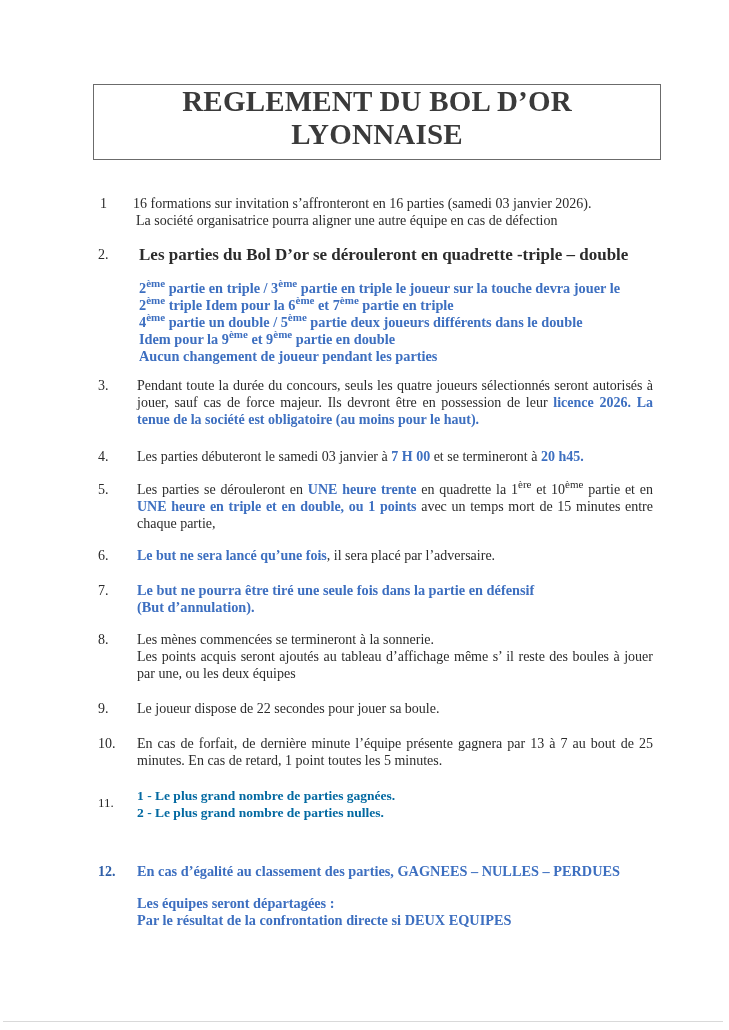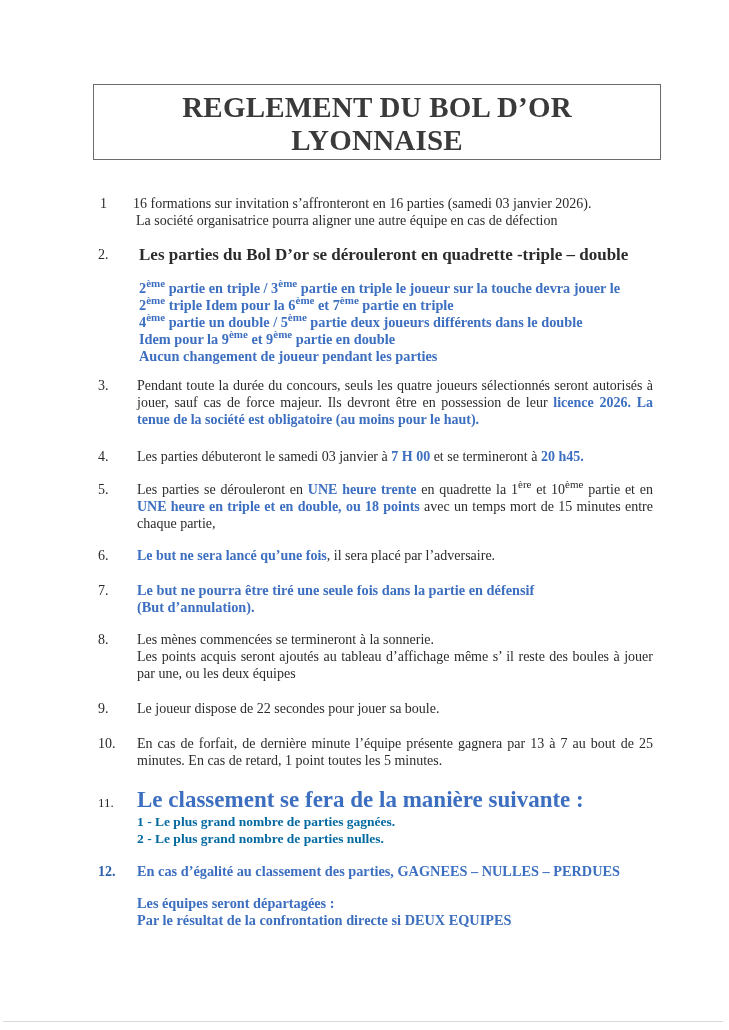--- a/index.html
+++ b/index.html
@@ -2,21 +2,21 @@
 <html><head>
   <meta charset="utf-8">
   <style>
     html, body { margin: 0; padding: 0; background: #ffffff; }
     body { width: 729px; height: 1030px; position: relative; overflow: hidden;
            font-family: "Liberation Serif", serif; color: #2b2b2b; }
     .page { position: absolute; left: 0; top: 0; width: 729px; height: 1030px; }
     .title-box { position: absolute; left: 93px; top: 84px; width: 568px; height: 76px;
                  border: 1px solid #6b6b6b; box-sizing: border-box; text-align: center; }
     .title-line { font-weight: bold; font-size: 29px; line-height: 33px; color: #3a3a3a; letter-spacing: 0.2px; }
-    .title-line.first { margin-top: 6px; }
+    .title-line.first { margin-top: 0; }
     .item { position: absolute; left: 0; width: 729px; }
     .num { position: absolute; left: 98px; font-size: 14px; line-height: 17px; color: #2b2b2b; }
     .num.b { font-weight: bold; color: #2f5fa8; }
     .body { position: absolute; left: 137px; width: 516px; font-size: 14px; line-height: 17px; color: #2b2b2b; }
     .justify { text-align: justify; text-align-last: left; }
     .blue { color: #3d6fc0; font-weight: bold; }
     .bold { font-weight: bold; }
     .blue-block { color: #3d6fc0; font-weight: bold; font-size: 14.3px; line-height: 17px; }
     .big { font-size: 23px; line-height: 26px; font-weight: bold; color: #3d6fc0; }
     .sub { font-size: 13.5px; font-weight: bold; color: #0369a1; line-height: 17px; }
@@ -62,21 +62,21 @@
     <div class="body justify"><span>Pendant toute la durée du concours, seuls les quatre joueurs sélectionnés seront autorisés à jouer, sauf cas de force majeur. Ils devront être en possession de leur </span><span class="blue">licence 2026. La tenue de la société est obligatoire (au moins pour le haut).</span></div>
   </div>
 
   <div class="item" style="top:448px;">
     <span class="num">4.</span>
     <div class="body"><span>Les parties débuteront le samedi 03 janvier à </span><span class="blue">7 H 00</span><span> et se termineront à </span><span class="blue">20 h45.</span></div>
   </div>
 
   <div class="item" style="top:481px;">
     <span class="num">5.</span>
-    <div class="body justify"><span>Les parties se dérouleront en </span><span class="blue">UNE heure trente</span><span> en quadrette la 1</span><sup>ère</sup><span> et 10</span><sup>ème</sup><span> partie et en </span><span class="blue">UNE heure en triple et en double, ou 18 points</span><span> avec un temps mort de 15 minutes entre chaque partie,</span></div>
+    <div class="body justify"><span>Les parties se dérouleront en </span><span class="blue">UNE heure trente</span><span> en quadrette la 1</span><sup>ère</sup><span> et 10</span><sup>ème</sup><span> partie et en </span><span class="blue">UNE heure en triple et en double, ou 1 points</span><span> avec un temps mort de 15 minutes entre chaque partie,</span></div>
   </div>
 
   <div class="item" style="top:547px;">
     <span class="num">6.</span>
     <div class="body"><span class="blue">Le but ne sera lancé qu’une fois</span><span>, il sera placé par l’adversaire.</span></div>
   </div>
 
   <div class="item" style="top:582px;">
     <span class="num">7.</span>
     <div class="body blue-block">
@@ -99,21 +99,20 @@
   </div>
 
   <div class="item" style="top:735px;">
     <span class="num">10.</span>
     <div class="body justify">En cas de forfait, de dernière minute l’équipe présente gagnera par 13 à 7 au bout de 25 minutes. En cas de retard, 1 point toutes les 5 minutes.</div>
   </div>
 
   <div class="item" style="top:787px;">
     <span class="num" style="top:7px; font-size:13px;">11.</span>
     <div class="body">
-      <div class="big">Le classement se fera de la manière suivante :</div>
       <div class="sub">1 - Le plus grand nombre de parties gagnées.</div>
       <div class="sub">2 - Le plus grand nombre de parties nulles.</div>
     </div>
   </div>
 
   <div class="item" style="top:863px;">
     <span class="num b">12.</span>
     <div class="body blue-block" style="width:540px;">
       <div>En cas d’égalité au classement des parties, GAGNEES – NULLES – PERDUES</div>
       <div style="margin-top:15px;">Les équipes seront départagées :</div>

